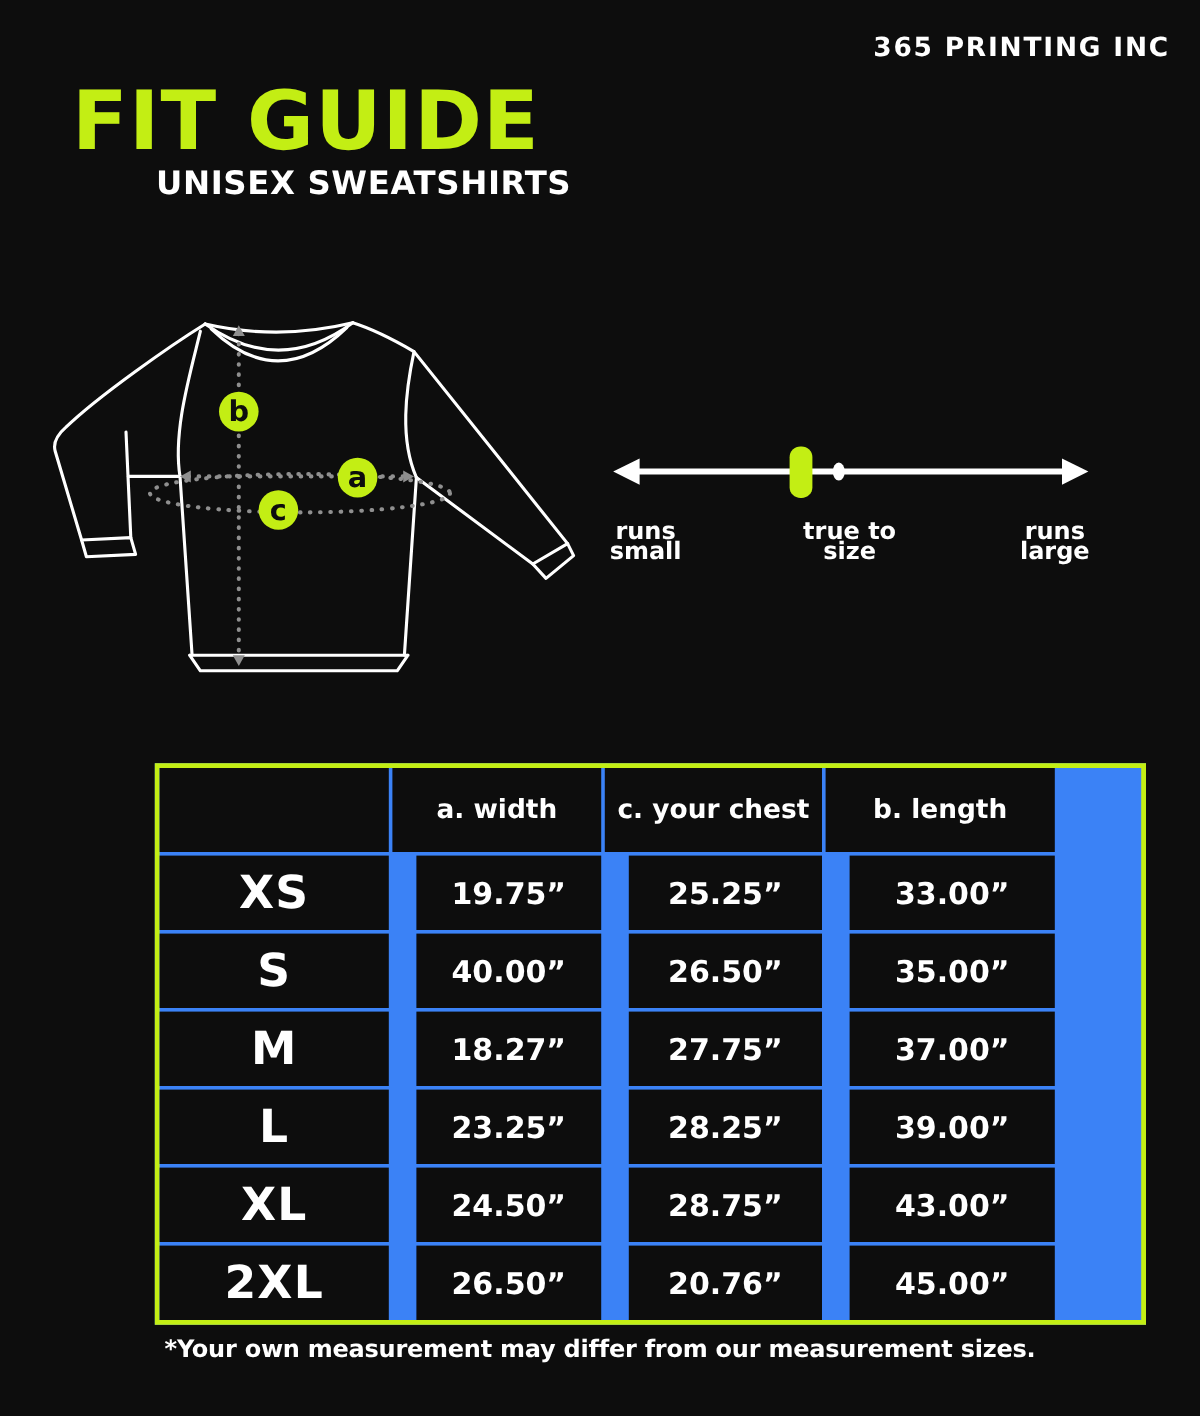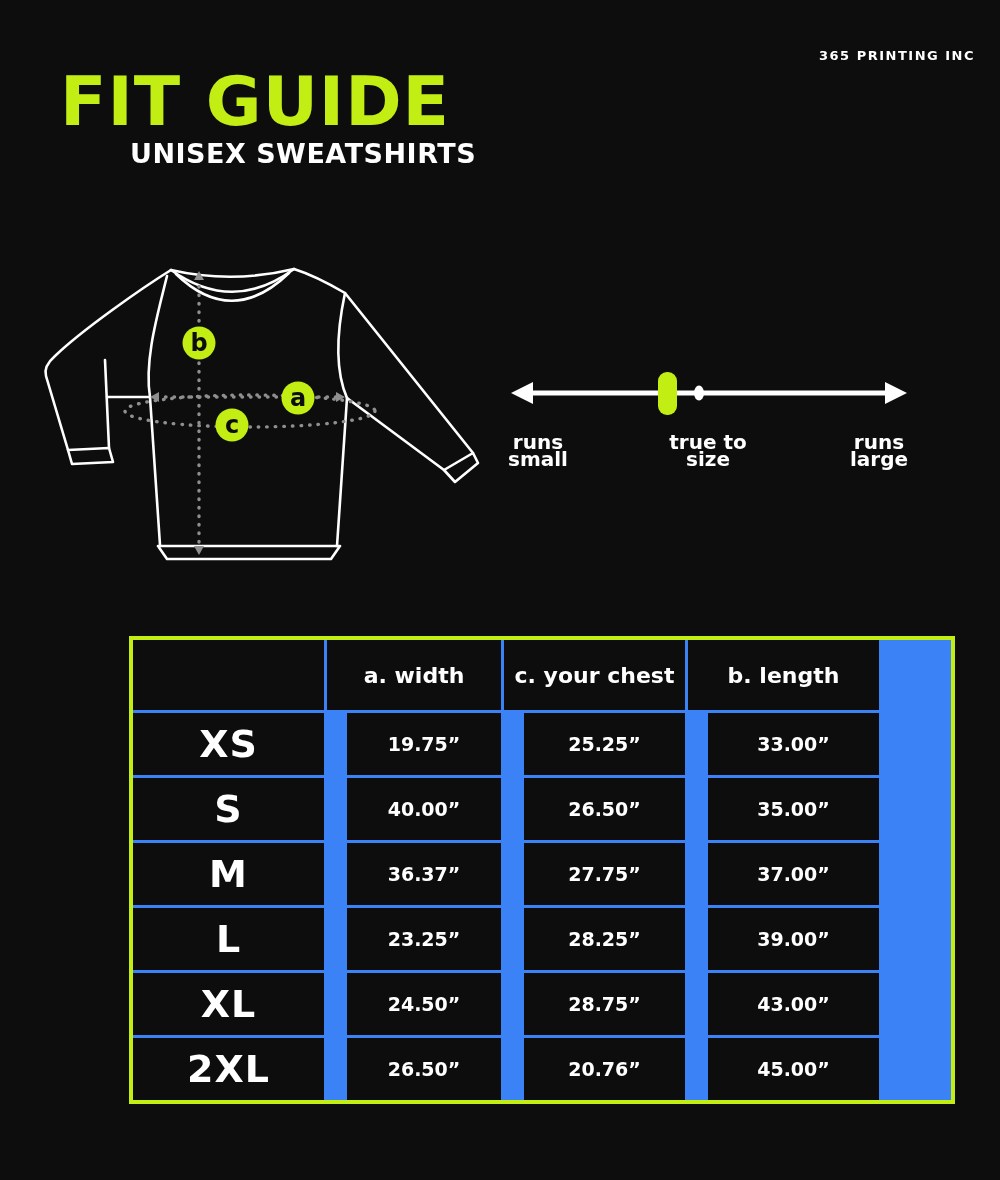--- a/index.html
+++ b/index.html
@@ -9,22 +9,22 @@
     --guide:#8f8f8f;
   }
   *{margin:0;padding:0;box-sizing:border-box;}
   html,body{background:#000;}
   body{font-family:"DejaVu Sans","Liberation Sans",sans-serif;font-weight:700;}
   .page{
     position:relative;width:1000px;height:1180px;background:var(--bg);
     overflow:hidden;color:var(--text);
   }
   .brand{
-    position:absolute;top:28px;right:25px;font-size:13px;letter-spacing:1.5px;
-    color:var(--text);white-space:nowrap;margin-top:20px;
+    position:absolute;top:28px;right:25px;font-size:22px;letter-spacing:1.5px;
+    color:var(--text);white-space:nowrap;
   }
   .title{
     position:absolute;left:60px;top:62px;font-size:68px;letter-spacing:1px;
     color:var(--accent);white-space:nowrap;font-weight:800;
   }
   .subtitle{
     position:absolute;left:130px;top:138px;font-size:27px;letter-spacing:.5px;
     color:var(--text);white-space:nowrap;
   }
   .shirt-diagram{position:absolute;left:30px;top:248px;width:470px;height:340px;}
@@ -42,21 +42,21 @@
     border:4px solid var(--accent);background:#3b82f6;
     display:grid;grid-template-columns:191px 174px 181px 191px;
     grid-template-rows:70px repeat(6,62px);gap:3px;
   }
   .cell{
     background:var(--bg);display:flex;align-items:center;justify-content:center;
     color:var(--text);
   }
   .cell.head{font-size:22px;}
   .cell.size{font-size:38px;letter-spacing:1px;}
-  .cell.val{font-size:19px;margin-left:20px;}
+  .cell.val{font-size:25px;margin-left:20px;}
   .footnote{
     position:absolute;left:0;top:1112px;width:1000px;text-align:center;
     font-size:20px;letter-spacing:-0.2px;color:var(--text);
   }
 </style>
 </head>
 <body>
 
 <div class="page">
 
@@ -141,34 +141,35 @@
     <div class="cell val">19.75”</div>
     <div class="cell val">25.25”</div>
     <div class="cell val">33.00”</div>
 
     <div class="cell size">S</div>
     <div class="cell val">40.00”</div>
     <div class="cell val">26.50”</div>
     <div class="cell val">35.00”</div>
 
     <div class="cell size">M</div>
-    <div class="cell val">36.37”</div>
+    <div class="cell val">18.27”</div>
     <div class="cell val">27.75”</div>
     <div class="cell val">37.00”</div>
 
     <div class="cell size">L</div>
     <div class="cell val">23.25”</div>
     <div class="cell val">28.25”</div>
     <div class="cell val">39.00”</div>
 
     <div class="cell size">XL</div>
     <div class="cell val">24.50”</div>
     <div class="cell val">28.75”</div>
     <div class="cell val">43.00”</div>
 
     <div class="cell size">2XL</div>
     <div class="cell val">26.50”</div>
     <div class="cell val">20.76”</div>
     <div class="cell val">45.00”</div>
   </div>
 
+  <div class="footnote">*Your own measurement may differ from our measurement sizes.</div>
 
 </div>
 
 </body></html>

